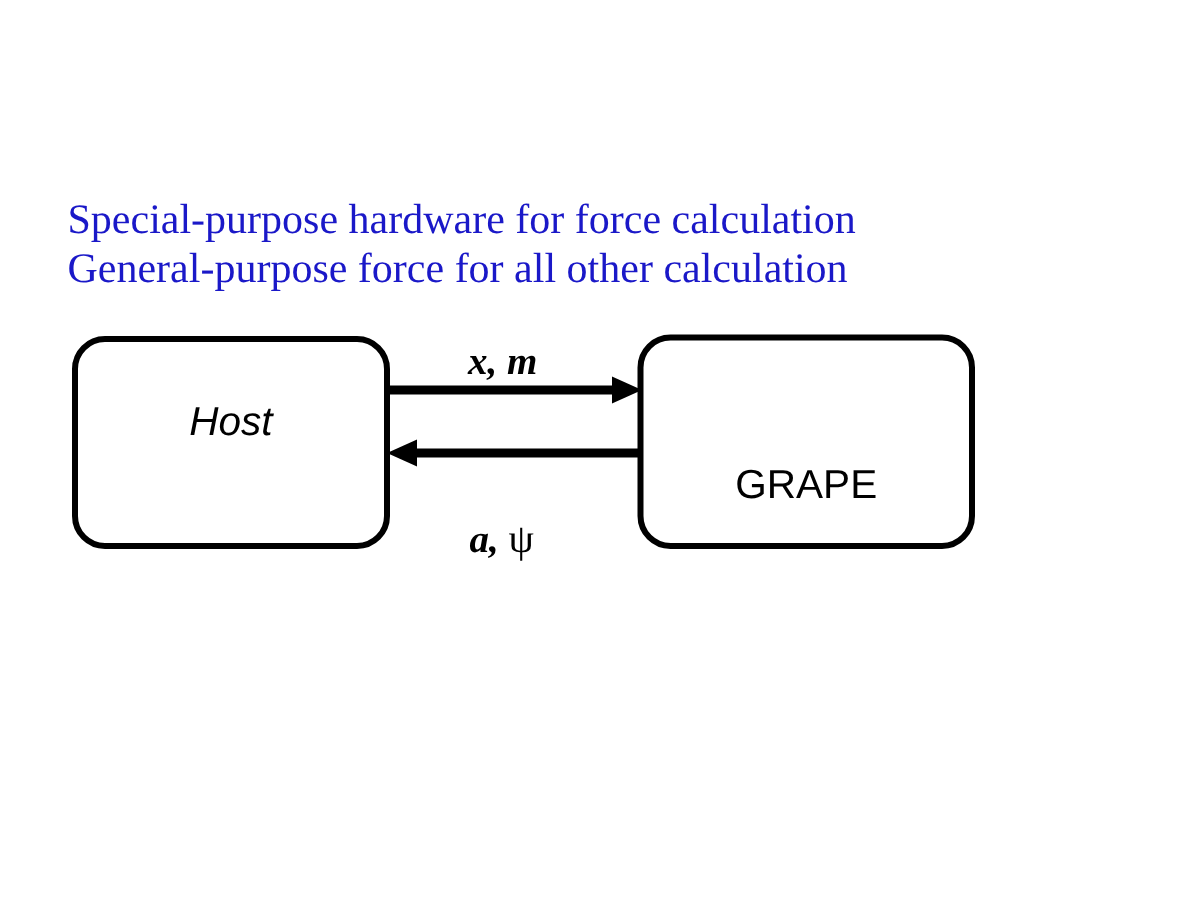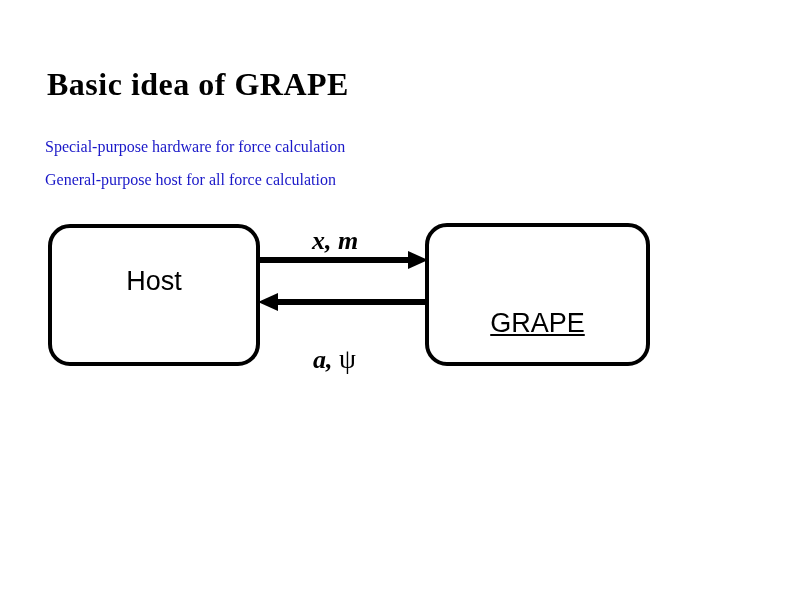--- a/index.html
+++ b/index.html
@@ -30,21 +30,21 @@
     line-height: 1;
   }
 
   
   #subtitle {
     position: absolute;
     left: 45px;
     top: 130px;
     color: #1a18c8;
     font-family: "Liberation Serif", serif;
-    font-size: 16px;
+    font-size: 28px;
     line-height: 33px;
     white-space: nowrap;
   }
   #subtitle .sub-line {
     display: block;
   }
 
   
   .node-box {
     position: absolute;
@@ -73,31 +73,31 @@
     font-weight: normal;
     color: #000000;
     white-space: nowrap;
     text-align: center;
     line-height: 1;
   }
   #host-label {
     left: 0;
     right: 0;
     top: 40px;
+    font-style: italic;
   }
   #computer-label {
     left: 0;
     right: 0;
     top: 98px;
   }
   #grape-label {
     left: 0;
     right: 0;
     top: 83px;
-    text-decoration: underline;
   }
 
   
   .arrow-svg {
     position: absolute;
     overflow: visible;
   }
   #arrow-forward {
     left: 258px;
     top: 248px;
@@ -136,25 +136,24 @@
   #label-back {
     left: 313px;
     top: 346px;
   }
 </style>
 </head>
 <body>
 
 <div id="slide">
 
-  <div id="title">Basic idea of GRAPE</div>
 
   <div id="subtitle">
     <span class="sub-line">Special-purpose hardware for force calculation</span>
-    <span class="sub-line">General-purpose host for all force calculation</span>
+    <span class="sub-line">General-purpose force for all other calculation</span>
   </div>
 
   <div id="host-box" class="node-box">
     <div id="host-label" class="node-label">Host</div>
   </div>
 
   <div id="grape-box" class="node-box">
     <div id="grape-label" class="node-label">GRAPE</div>
   </div>
 

